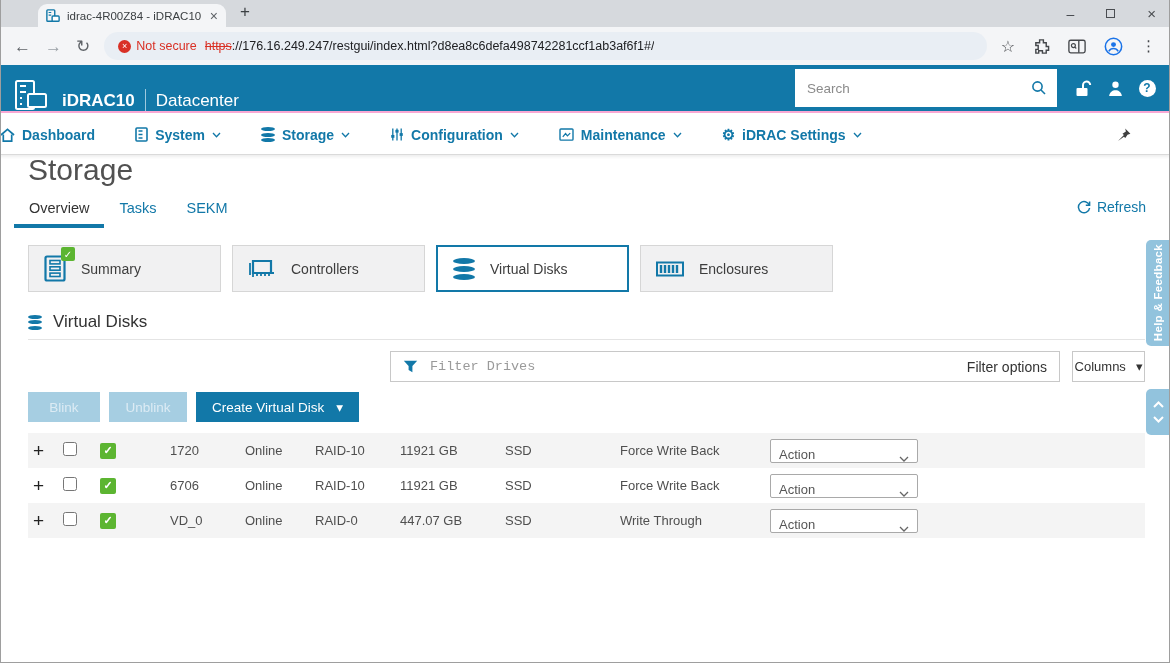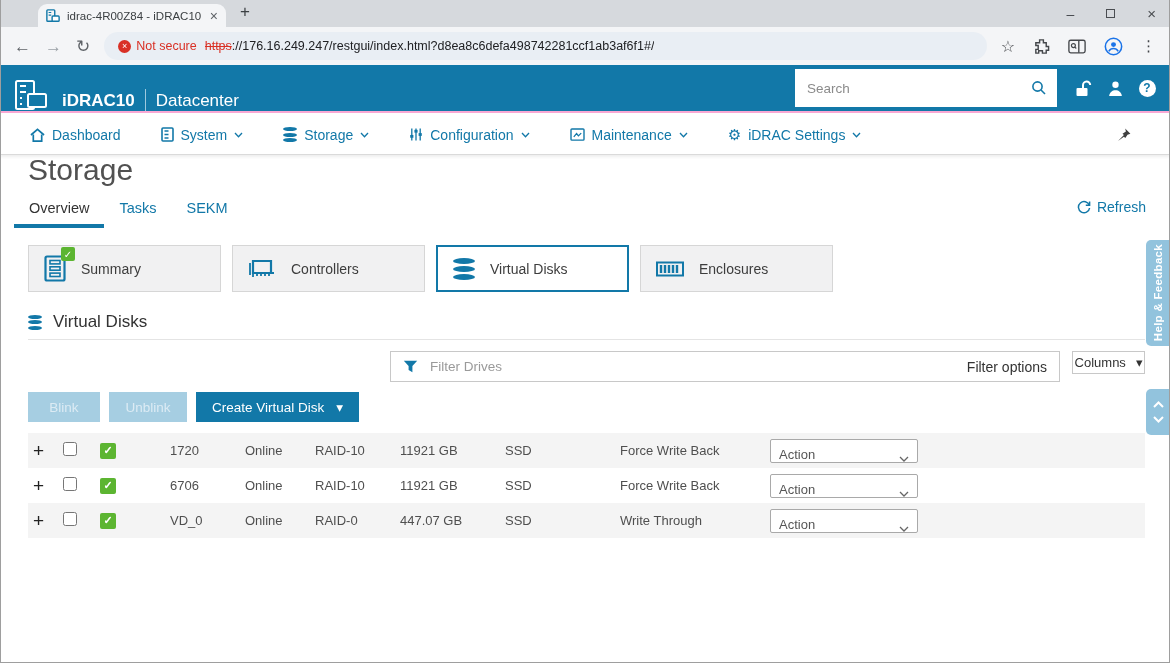--- a/index.html
+++ b/index.html
@@ -52,22 +52,22 @@
                 font-family:"Liberation Sans",sans-serif;background:transparent}
   .search input::placeholder{color:#8b8b8b}
   .hdricons{position:absolute;right:0;top:0;width:110px;height:46px;display:flex;
             align-items:center;justify-content:space-evenly}
   .qmark{width:17px;height:17px;border-radius:50%;background:#fff;color:var(--blue);
          font-size:12px;font-weight:700;display:flex;align-items:center;justify-content:center}
 
   
   #navbar{position:absolute;top:115px;left:0;right:0;height:40px;background:#fff;
           border-bottom:1px solid #dadada;box-shadow:0 2px 3px rgba(0,0,0,.07);
-          display:flex;align-items:center;gap:40px;padding-left:30px;
-          color:var(--blue);font-size:14px;font-weight:400}
+          display:flex;align-items:center;gap:40px;
+          color:var(--blue);font-size:14px;font-weight:700}
   .nav-item{display:flex;align-items:center;gap:7px;cursor:default}
   .gearchar{font-size:15px;line-height:1}
   .pin{position:absolute;right:38px;color:#3f3f3f}
 
   
   #ptitle{position:absolute;left:28px;top:153px;font-size:30px;font-weight:300;color:#515151}
   .tabs{position:absolute;left:14px;top:198px;display:flex;font-size:14.5px}
   .tabitem{padding:2px 15px 8px;color:var(--blue);cursor:default}
   .tabitem.active{color:#333;border-bottom:4px solid var(--blue)}
   .refresh{position:absolute;right:24px;top:199px;display:flex;align-items:center;gap:6px;
@@ -85,24 +85,24 @@
   .db.lg i{width:22px;height:6px;margin:2px 0}
 
   .sect{position:absolute;left:28px;top:312px;display:flex;align-items:center;gap:11px;
         font-size:17px;font-weight:500;color:#333}
   .sect .cicon{color:var(--blue)}
   .hr{position:absolute;left:28px;top:339px;width:1117px;border-top:1px solid #e4e4e4}
 
   .filterbox{position:absolute;left:390px;top:351px;width:670px;height:31px;background:#fff;
              border:1px solid #c8c8c8;display:flex;align-items:center;gap:10px;padding:0 12px}
   .filterbox input{flex:1;border:none;outline:none;font-size:13.5px;color:#444;
-                   font-family:Liberation Sans, sans-serif}
+                   font-family:Liberation Mono, monospace}
   .filterbox input::placeholder{color:#9a9a9a}
   .fopts{font-size:14px;color:#333;white-space:nowrap}
-  .columnsbtn{position:absolute;left:1072px;top:351px;width:73px;height:23px;background:#fff;
+  .columnsbtn{position:absolute;left:1072px;top:351px;width:73px;height:31px;background:#fff;
               border:1px solid #c8c8c8;display:flex;align-items:center;justify-content:center;
               gap:10px;font-size:13px;color:#333}
 
   .btnrow{position:absolute;left:28px;top:392px;display:flex;gap:9px}
   .btn{height:30px;border:none;display:flex;align-items:center;justify-content:center;
        font-size:13.5px;font-family:"Liberation Sans",sans-serif}
   .btn.dis{background:var(--disabled);color:#dcebf4;width:72px}
   .btn.dis.w2{width:78px}
   .btn.primary{background:var(--blue);color:#fff;padding:0 16px;gap:12px}
 

